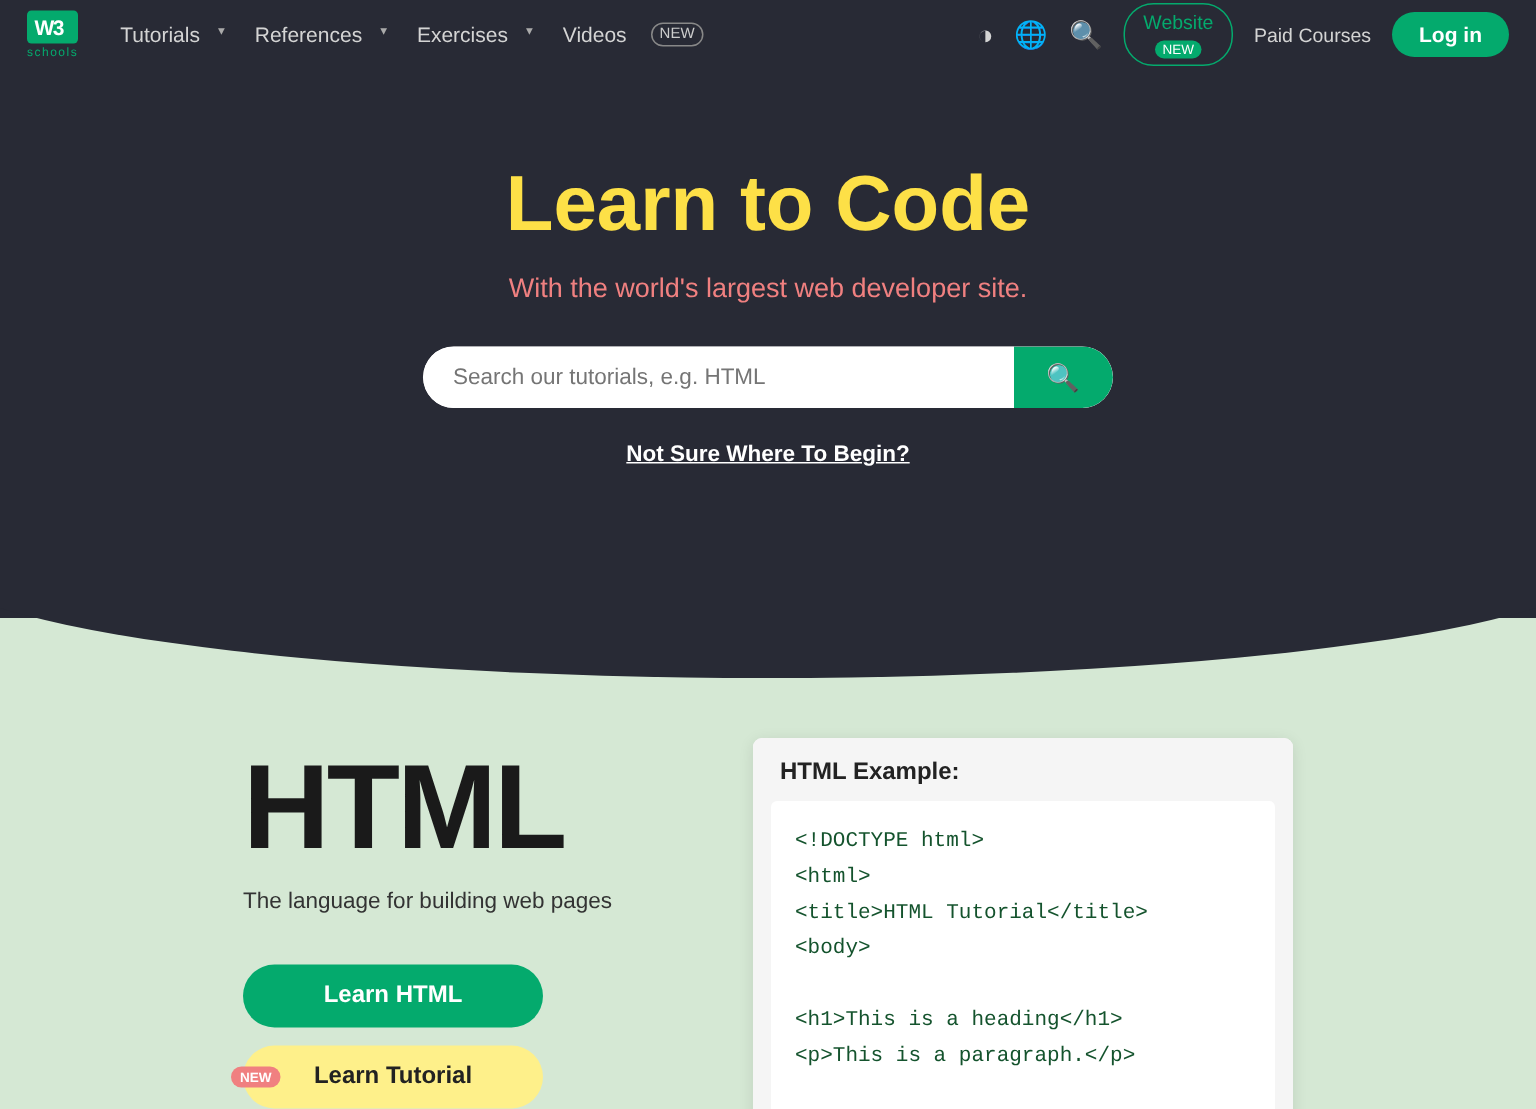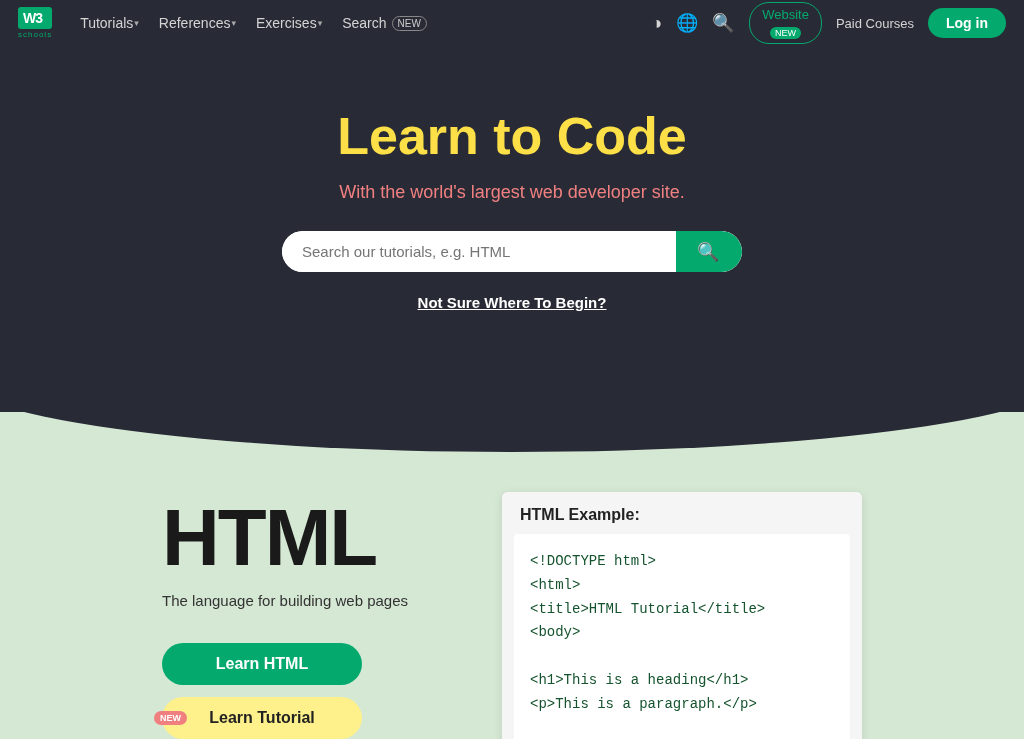--- a/index.html
+++ b/index.html
@@ -36,22 +36,21 @@
       text-align: center;
       margin-top: 1px;
       letter-spacing: 1px;
     }
     .nav-link {
       color: #d4d4d4;
       font-size: 14px;
       cursor: pointer;
       padding: 0 10px;
       display: flex;
-      align-items: center;
-      gap: 1px;
+      gap: 12px;
       white-space: nowrap;
     }
     .nav-chevron {
       font-size: 9px;
       color: #aaa;
     }
     .new-badge {
       background: #282a35;
       border: 1px solid #888;
       color: #ccc;
@@ -282,21 +281,21 @@
   </div>
   <div class="nav-link">
     <span>References</span>
     <span class="nav-chevron">▾</span>
   </div>
   <div class="nav-link">
     <span>Exercises</span>
     <span class="nav-chevron">▾</span>
   </div>
   <div class="nav-link">
-    <span>Search</span>
+    <span>Videos</span>
     <span class="new-badge">NEW</span>
   </div>
 
   <div class="navbar-right">
     <span class="nav-icon">◑</span>
     <span class="nav-icon">🌐</span>
     <span class="nav-icon">🔍</span>
     <button class="website-btn">
       <span>Website</span>
       <span class="website-new-badge">NEW</span>

